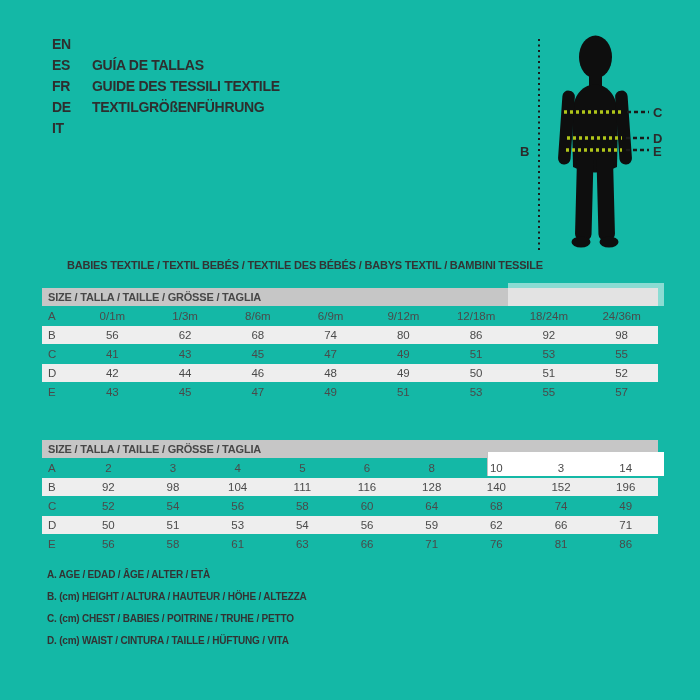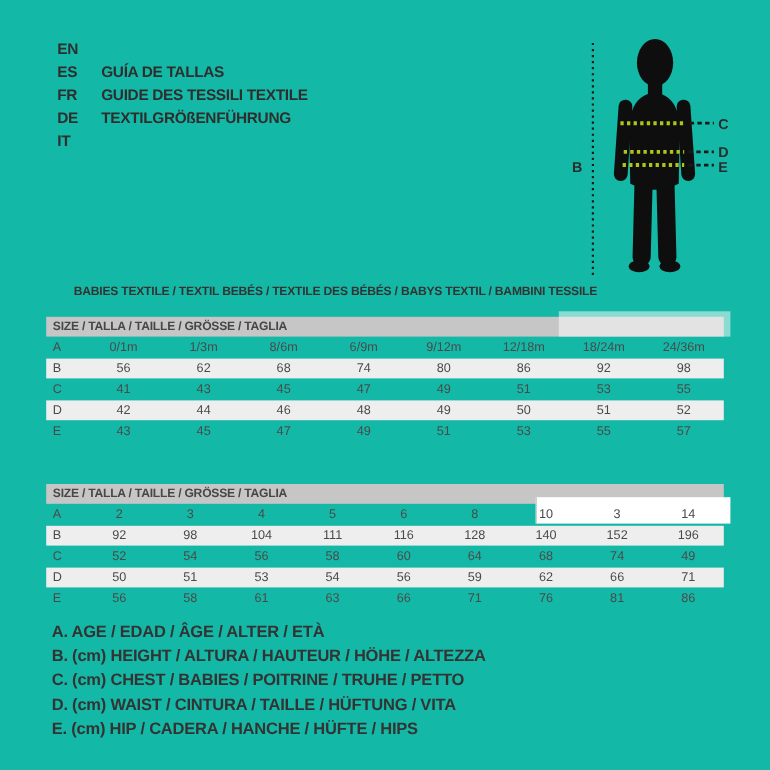--- a/index.html
+++ b/index.html
@@ -125,21 +125,21 @@
 
   
   .legend-block {
     position: absolute;
     left: 47px;
     top: 564px;
   }
   .legend-item {
     height: 22px;
     line-height: 22px;
-    font-size: 15px;
+    font-size: 10px;
     font-weight: bold;
     letter-spacing: -0.2px;
     color: #333333;
     white-space: nowrap;
   }
 </style>
 </head>
 <body>
 
 <div class="page">
@@ -325,16 +325,15 @@
           <span class="cell">86</span>
         </div>
       </div>
   </div>
 
   <div class="legend-block">
     <div class="legend-item">A. AGE / EDAD / ÂGE / ALTER / ETÀ</div>
     <div class="legend-item">B. (cm) HEIGHT / ALTURA / HAUTEUR / HÖHE / ALTEZZA</div>
     <div class="legend-item">C. (cm) CHEST / BABIES / POITRINE / TRUHE / PETTO</div>
     <div class="legend-item">D. (cm) WAIST / CINTURA / TAILLE / HÜFTUNG / VITA</div>
-    <div class="legend-item">E. (cm) HIP / CADERA / HANCHE / HÜFTE / HIPS</div>
   </div>
 
 </div>
 
 </body></html>

